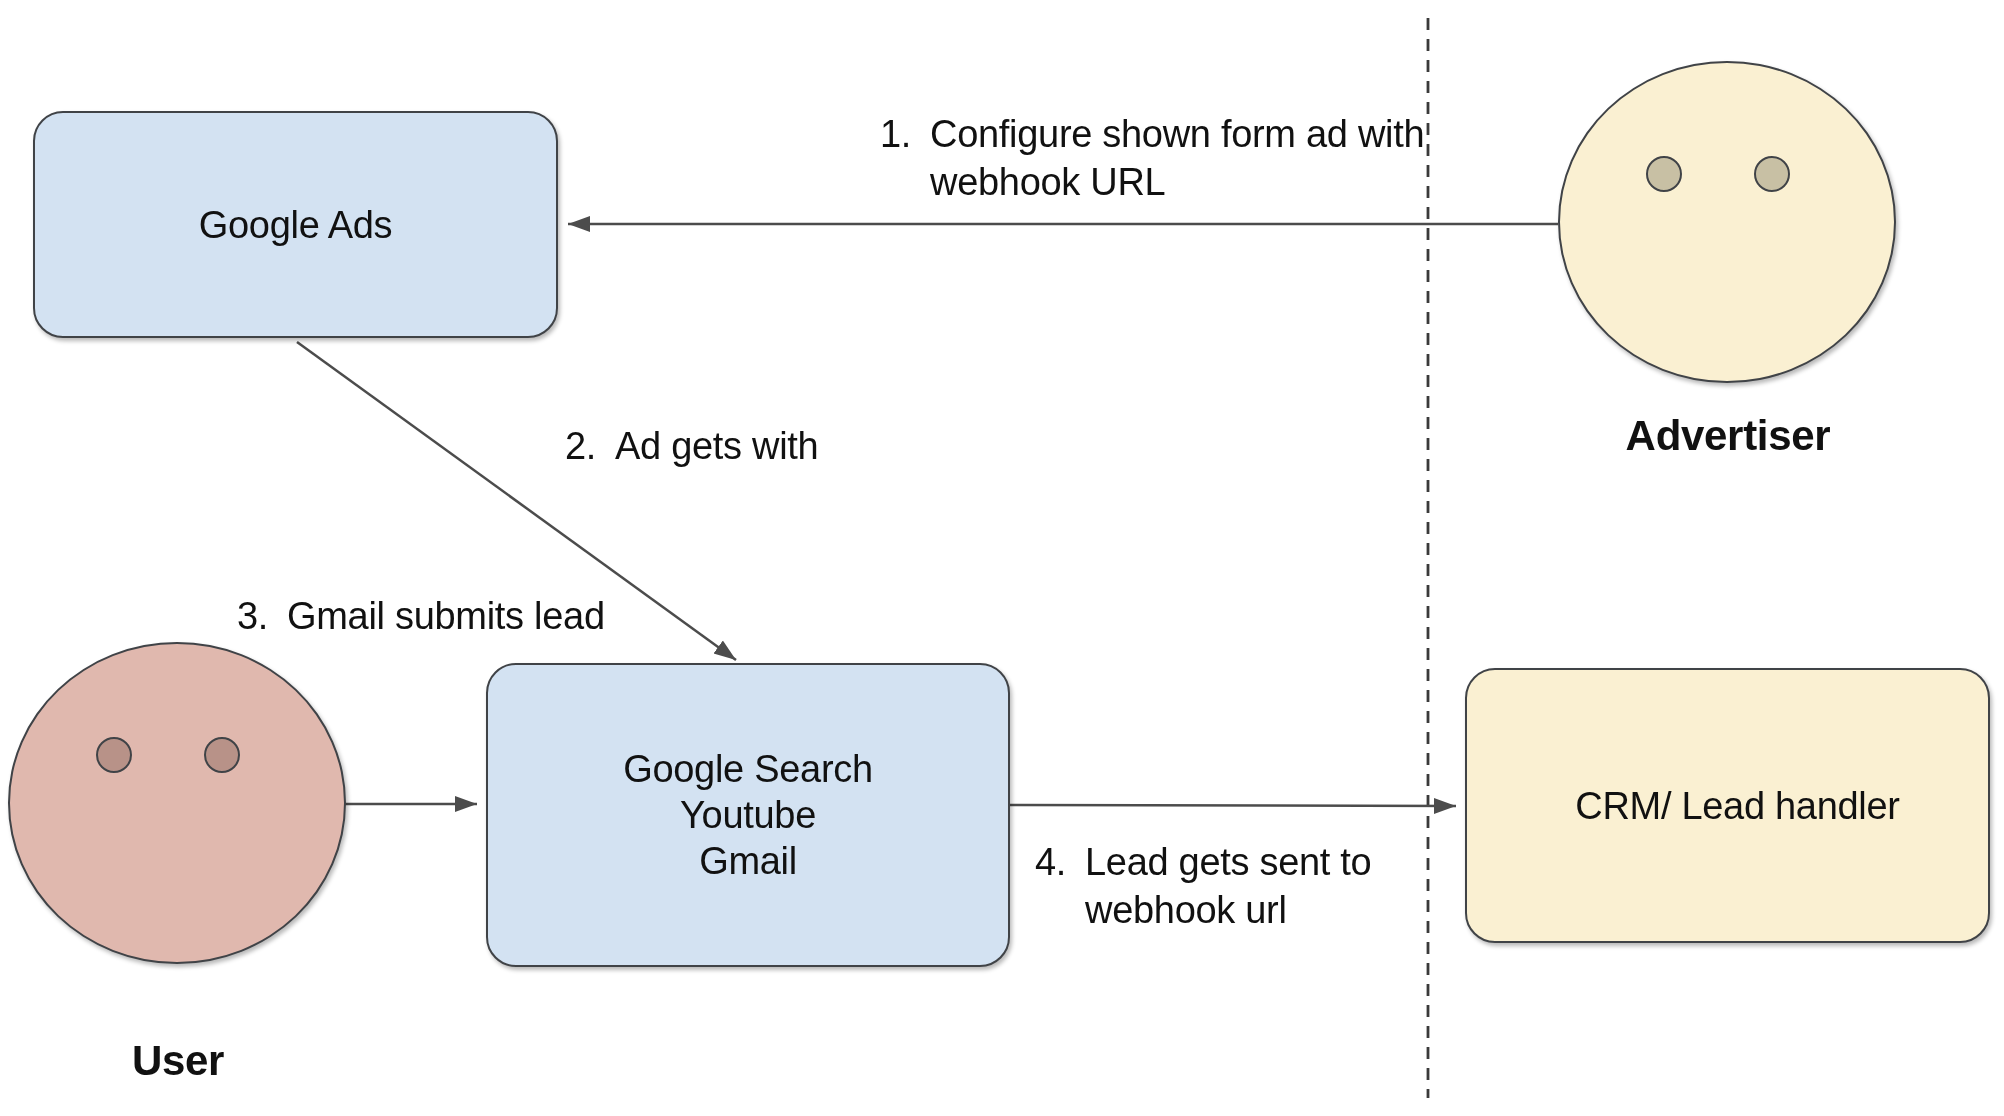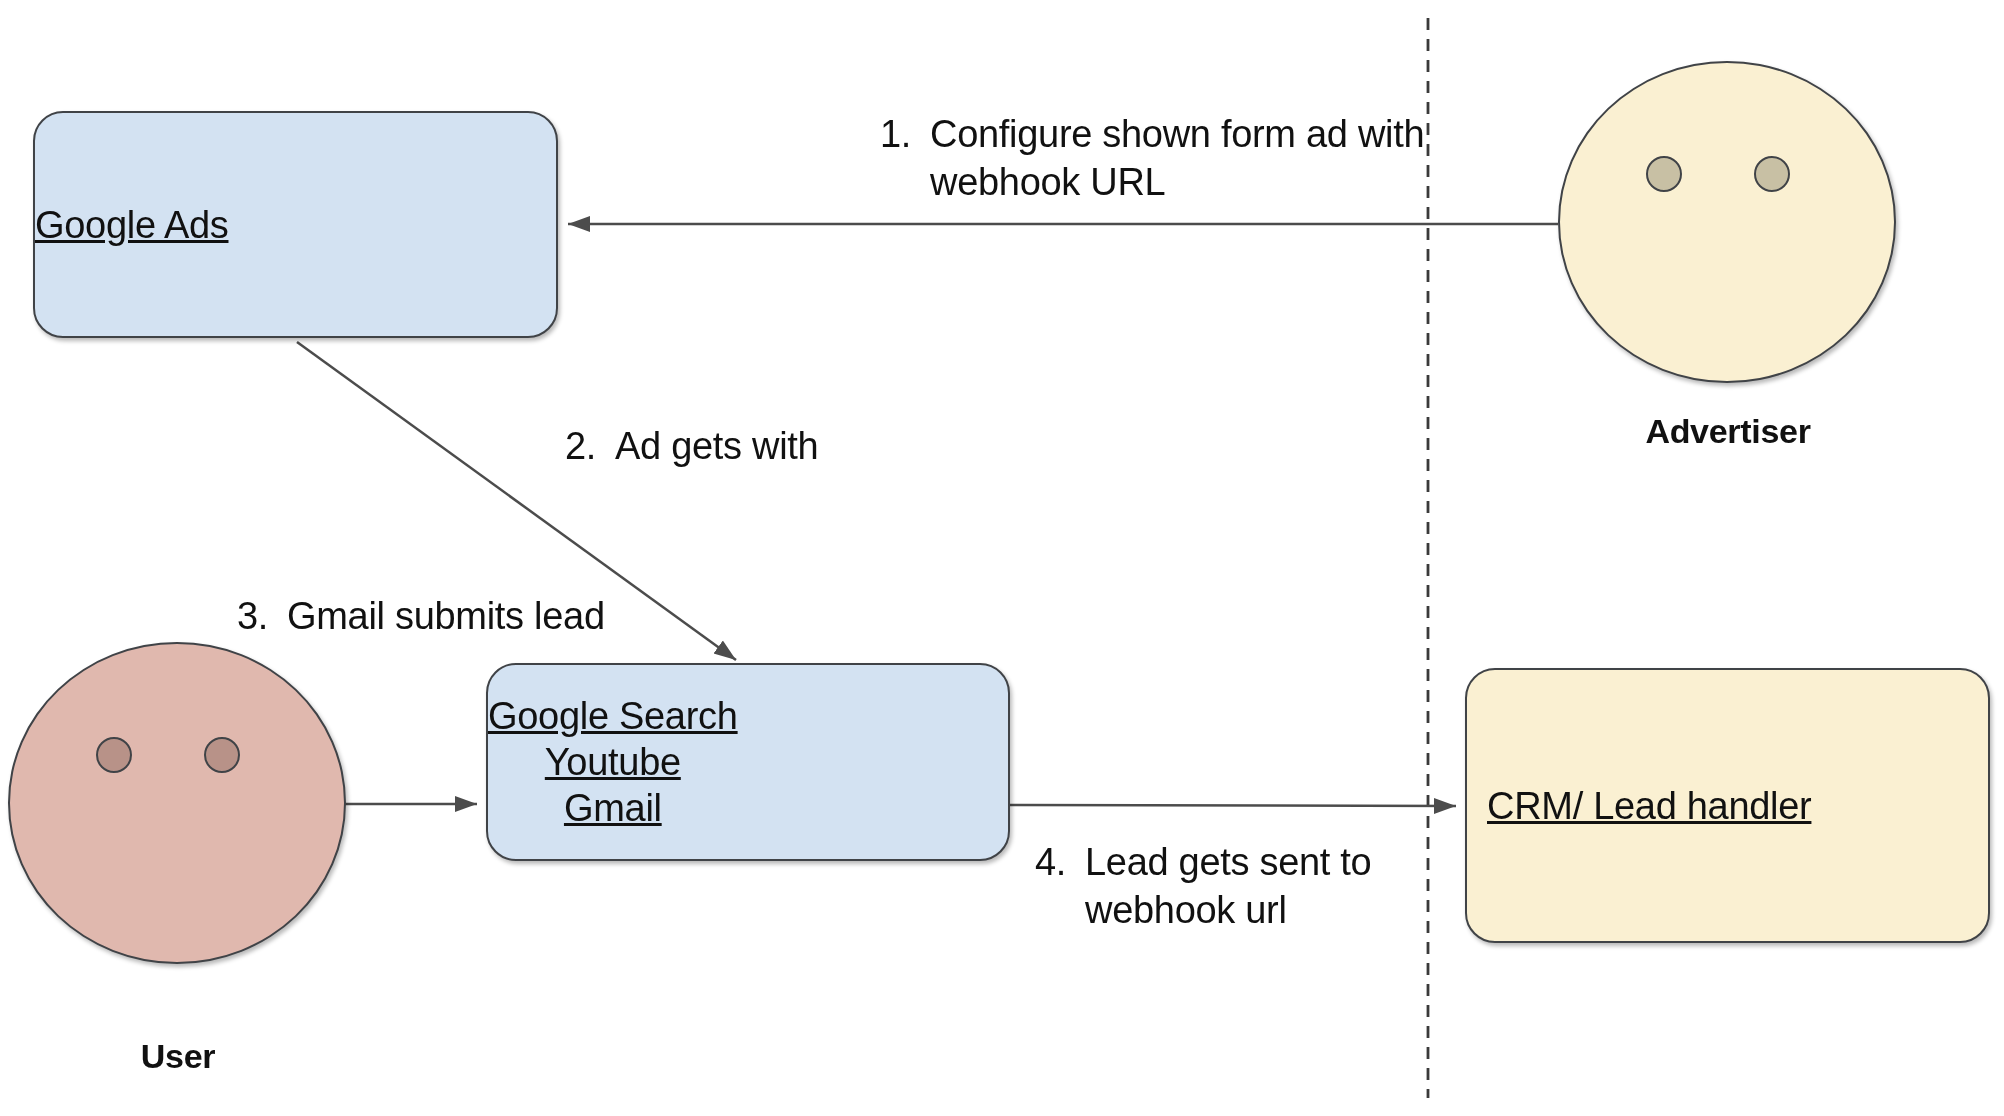--- a/index.html
+++ b/index.html
@@ -9,22 +9,22 @@
     overflow:hidden;
   }
   .overlay{position:absolute;left:0;top:0;width:2004px;height:1116px;pointer-events:none;}
   .connector{stroke:var(--arrow,#4c4c4c);stroke-width:2.5;fill:none;}
   .dashed-line{stroke:#3a3a3a;stroke-width:2.8;stroke-dasharray:12 9;fill:none;}
   .smile{stroke:var(--stroke,#404347);stroke-width:3;fill:none;stroke-linecap:round;}
   .arrowhead{fill:var(--arrow,#4c4c4c);stroke:none;}
 
   .box{
     position:absolute;border:2.5px solid var(--stroke,#404347);border-radius:30px;
-    display:flex;align-items:center;justify-content:flex-start;
-    box-shadow:2px 3px 4px rgba(0,0,0,0.28);box-sizing:border-box;text-decoration:underline;
+    display:flex;align-items:center;justify-content:center;
+    box-shadow:2px 3px 4px rgba(0,0,0,0.28);box-sizing:border-box;
   }
   .box.blue{background:var(--box-blue,#d3e2f2);}
   .box.yellow{background:var(--box-yellow,#faf0d2);padding-left:20px;}
   .box-label{font-size:38px;line-height:46px;text-align:center;letter-spacing:-0.3px;}
 
   .face{
     position:absolute;border:2.5px solid var(--stroke,#404347);border-radius:50%;
     box-shadow:2px 3px 4px rgba(0,0,0,0.28);box-sizing:border-box;
   }
   .face.advertiser{background:var(--face-advertiser,#faf0d2);}
@@ -32,21 +32,21 @@
   .eye{
     position:absolute;width:36px;height:36px;border-radius:50%;
     border:2.5px solid var(--stroke,#404347);box-sizing:border-box;
   }
   .eye.l{left:86px;top:93px;}
   .eye.r{left:194px;top:93px;}
   .face.advertiser .eye{background:var(--eye-advertiser,#c8c0a4);}
   .face.user .eye{background:var(--eye-user,#b89288);}
 
   .face-label{
-    position:absolute;font-weight:bold;font-size:34px;text-align:center;
+    position:absolute;font-weight:bold;font-size:42px;text-align:center;
     letter-spacing:-0.3px;
   }
   .step{
     position:absolute;display:flex;font-size:38px;line-height:48px;
     letter-spacing:-0.3px;
   }
   .step .num{width:50px;flex:none;}
   .step .lines > div{white-space:nowrap;}
 </style>
 </head>
@@ -72,21 +72,21 @@
     <line class="connector" x1="1010" y1="805" x2="1456" y2="806" marker-end="url(#arrow)"></line>
 
     <path class="smile" d="M1635,295 Q1727,354 1820,297"></path>
     <path class="smile" d="M85,873 Q177,934 268,875"></path>
   </svg>
 
   <div class="box blue" style="left:33px;top:111px;width:525px;height:227px;">
     <div class="box-label">Google Ads</div>
   </div>
 
-  <div class="box blue" style="left:486px;top:663px;width:524px;height:198px;">
+  <div class="box blue" style="left:486px;top:663px;width:524px;height:304px;">
     <div class="box-label">
       <div>Google Search</div>
       <div>Youtube</div>
       <div>Gmail</div>
     </div>
   </div>
 
   <div class="box yellow" style="left:1465px;top:668px;width:525px;height:275px;">
     <div class="box-label">CRM/ Lead handler</div>
   </div>

